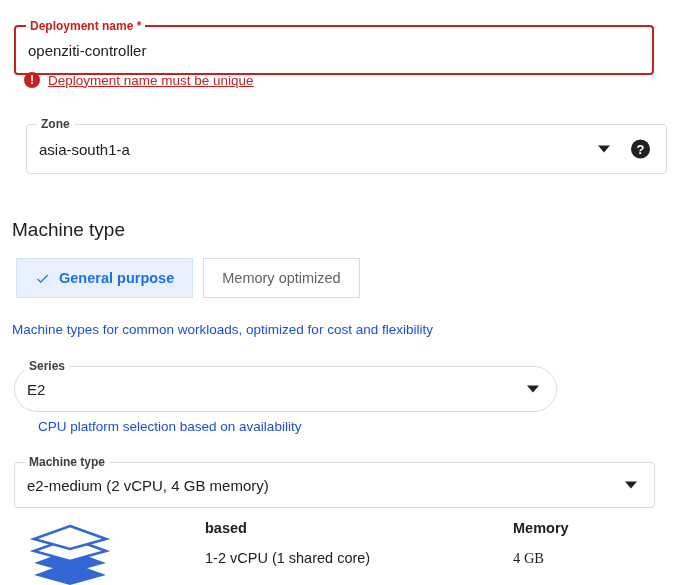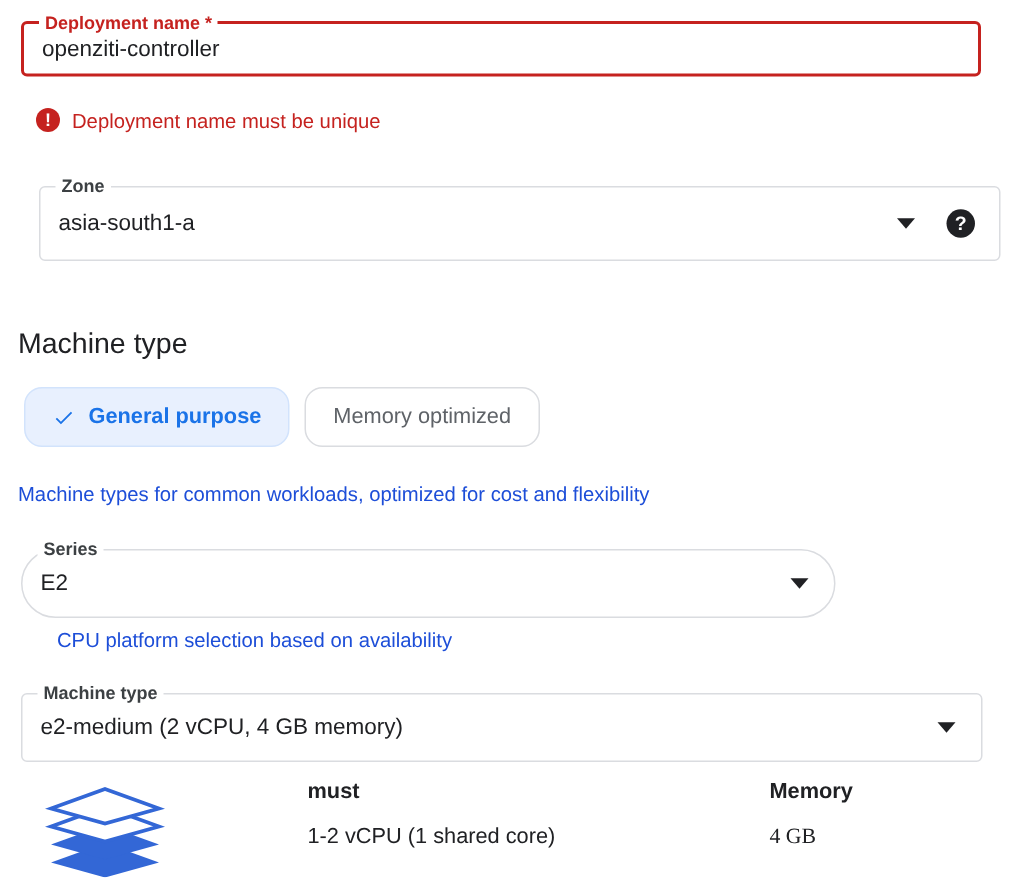--- a/index.html
+++ b/index.html
@@ -102,20 +102,21 @@
     font-size: 12px;
     font-weight: bold;
     line-height: 16px;
     text-align: center;
     flex: none;
   }
   .error-text {
     font-size: 13.5px;
     color: #c5221f;
     white-space: nowrap;
+    text-decoration: underline;
   }
 
   
   .section-title {
     position: absolute;
     left: 12px;
     top: 219px;
     font-size: 19px;
     color: #202124;
     white-space: nowrap;
@@ -126,21 +127,21 @@
     position: absolute;
     left: 16px;
     top: 258px;
     display: flex;
     gap: 10px;
   }
   .seg-btn {
     height: 40px;
     padding: 0 18px;
     border: 1px solid #dadce0;
-    border-radius: 12px;
+    border-radius: 0;
     background: #ffffff;
     display: flex;
     align-items: center;
     gap: 9px;
     font-size: 14.5px;
     color: #5f6368;
     white-space: nowrap;
     cursor: pointer;
   }
   .seg-btn.selected {
@@ -188,21 +189,21 @@
     top: 512px;
     width: 80px;
     height: 73px;
   }
 </style>
 </head>
 <body>
 
 <div class="page">
 
-  <div class="field error" style="left:14px; top:14px; width:640px; height:37px;">
+  <div class="field error" style="left:14px; top:25px; width:640px; height:50px;">
     <span class="field-label"><span>Deployment name</span> <span class="req-star">*</span></span>
     <span class="field-value">openziti-controller</span>
   </div>
 
   <div class="error-row">
     <span class="error-badge">!</span>
     <span class="error-text">Deployment name must be unique</span>
   </div>
 
   <div class="field" style="left:26px; top:124px; width:641px; height:50px;">
@@ -247,18 +248,18 @@
 
     <polygon points="40,50 76,63 40,73 4,63" fill="#3367d6"></polygon>
 
     <polygon points="40,38 76,51 40,61 4,51" fill="#3367d6"></polygon>
 
     <polygon points="40,26 76,39 40,49 4,39" fill="#ffffff" stroke="#3367d6" stroke-width="2.5"></polygon>
 
     <polygon points="40,14 76,27 40,37 4,27" fill="#ffffff" stroke="#3367d6" stroke-width="2.5"></polygon>
   </svg>
 
-  <div class="spec head spec-vcpu-head">must</div>
+  <div class="spec head spec-vcpu-head">based</div>
   <div class="spec spec-vcpu-val">1-2 vCPU (1 shared core)</div>
   <div class="spec head spec-mem-head">Memory</div>
   <div class="spec spec-mem-val">4 GB</div>
 
 </div>
 
 </body></html>

